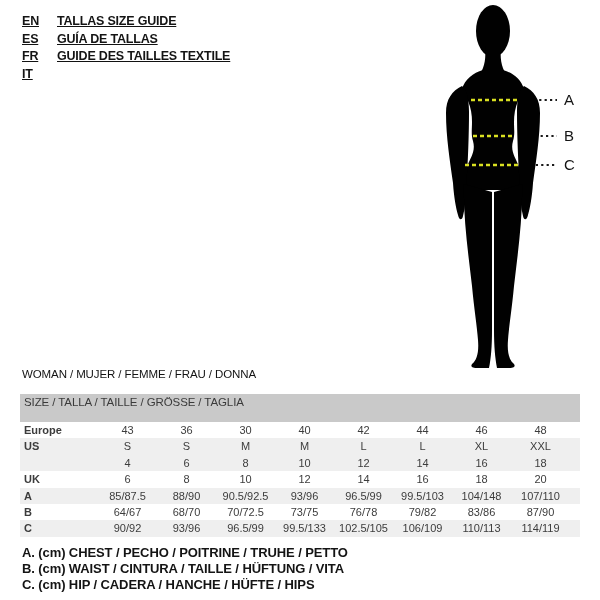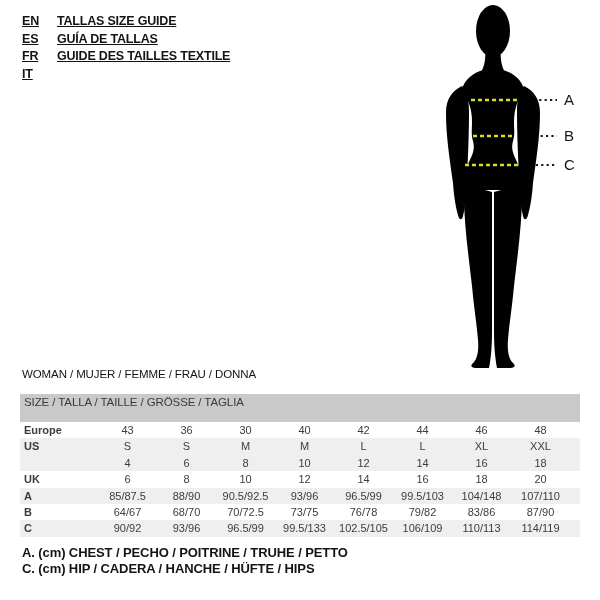--- a/index.html
+++ b/index.html
@@ -196,16 +196,17 @@
           <span class="tcell">102.5/105</span>
           <span class="tcell">106/109</span>
           <span class="tcell">110/113</span>
           <span class="tcell">114/119</span>
         </div>
       </div>
   </div>
 
   <div id="legend">
       <div class="legline">A. (cm) CHEST / PECHO / POITRINE / TRUHE / PETTO</div>
+      <div class="legline">B. (cm) WAIST / CINTURA / TAILLE / HÜFTUNG / VITA</div>
       <div class="legline">C. (cm) HIP / CADERA / HANCHE / HÜFTE / HIPS</div>
     </div>
 
 </div>
 
 </body></html>

